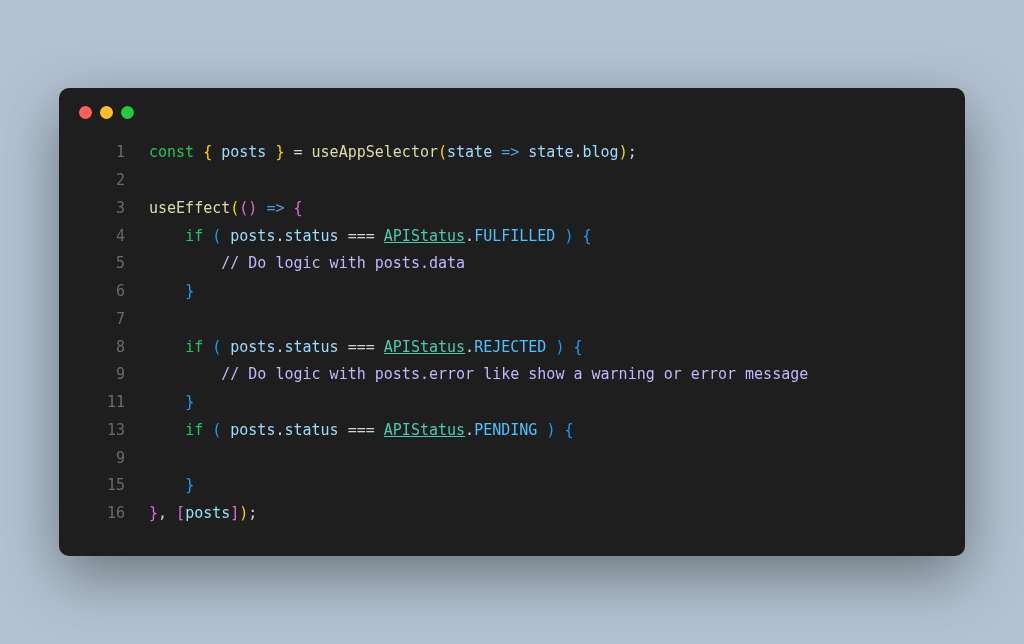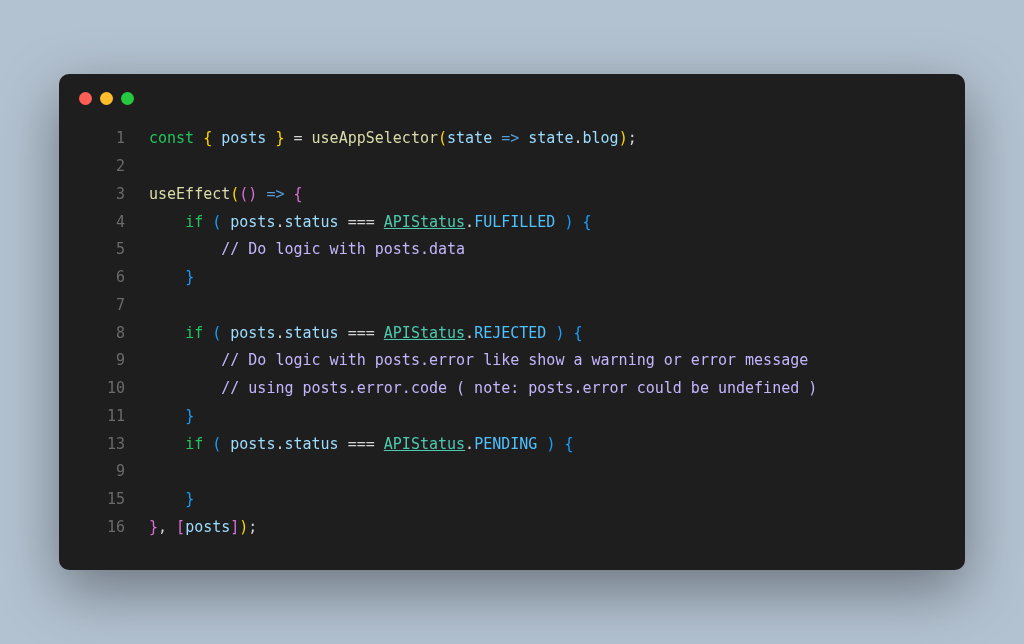--- a/index.html
+++ b/index.html
@@ -68,20 +68,19 @@
   <div class="code-area" id="code-root">
       <div class="line"><span class="ln">1</span><span><span class="kw">const</span><span class="punc"> </span><span class="brace">{</span><span class="punc"> </span><span class="var">posts</span><span class="punc"> </span><span class="brace">}</span><span class="punc"> = </span><span class="fn">useAppSelector</span><span class="brace">(</span><span class="var">state</span><span class="punc"> </span><span class="arrow">=&gt;</span><span class="punc"> </span><span class="var">state</span><span class="punc">.</span><span class="prop">blog</span><span class="brace">)</span><span class="punc">;</span></span></div>
       <div class="line"><span class="ln">2</span><span></span></div>
       <div class="line"><span class="ln">3</span><span><span class="fn">useEffect</span><span class="brace">(</span><span class="brace2">()</span><span class="punc"> </span><span class="arrow">=&gt;</span><span class="punc"> </span><span class="brace2">{</span></span></div>
       <div class="line"><span class="ln">4</span><span><span class="punc">    </span><span class="kw">if</span><span class="punc"> </span><span class="brace3">(</span><span class="punc"> </span><span class="var">posts</span><span class="punc">.</span><span class="prop">status</span><span class="punc"> === </span><span class="cls">APIStatus</span><span class="punc">.</span><span class="const">FULFILLED</span><span class="punc"> </span><span class="brace3">)</span><span class="punc"> </span><span class="brace3">{</span></span></div>
       <div class="line"><span class="ln">5</span><span><span class="punc">        </span><span class="cmt">// Do logic with posts.data</span></span></div>
       <div class="line"><span class="ln">6</span><span><span class="punc">    </span><span class="brace3">}</span></span></div>
       <div class="line"><span class="ln">7</span><span></span></div>
       <div class="line"><span class="ln">8</span><span><span class="punc">    </span><span class="kw">if</span><span class="punc"> </span><span class="brace3">(</span><span class="punc"> </span><span class="var">posts</span><span class="punc">.</span><span class="prop">status</span><span class="punc"> === </span><span class="cls">APIStatus</span><span class="punc">.</span><span class="const">REJECTED</span><span class="punc"> </span><span class="brace3">)</span><span class="punc"> </span><span class="brace3">{</span></span></div>
       <div class="line"><span class="ln">9</span><span><span class="punc">        </span><span class="cmt">// Do logic with posts.error like show a warning or error message</span></span></div>
-      <div class="line"><span class="ln">10</span><span><span class="punc">        </span><span class="cmt">// using posts.error.code ( note: posts.error could be undefined )</span></span></div>
       <div class="line"><span class="ln">11</span><span><span class="punc">    </span><span class="brace3">}</span></span></div>
       <div class="line"><span class="ln">13</span><span><span class="punc">    </span><span class="kw">if</span><span class="punc"> </span><span class="brace3">(</span><span class="punc"> </span><span class="var">posts</span><span class="punc">.</span><span class="prop">status</span><span class="punc"> === </span><span class="cls">APIStatus</span><span class="punc">.</span><span class="const">PENDING</span><span class="punc"> </span><span class="brace3">)</span><span class="punc"> </span><span class="brace3">{</span></span></div>
       <div class="line"><span class="ln">9</span></div>
       <div class="line"><span class="ln">15</span><span><span class="punc">    </span><span class="brace3">}</span></span></div>
       <div class="line"><span class="ln">16</span><span><span class="brace2">}</span><span class="punc">, </span><span class="brace2">[</span><span class="var">posts</span><span class="brace2">]</span><span class="brace">)</span><span class="punc">;</span></span></div>
     </div>
 </div>
 
 </body></html>

